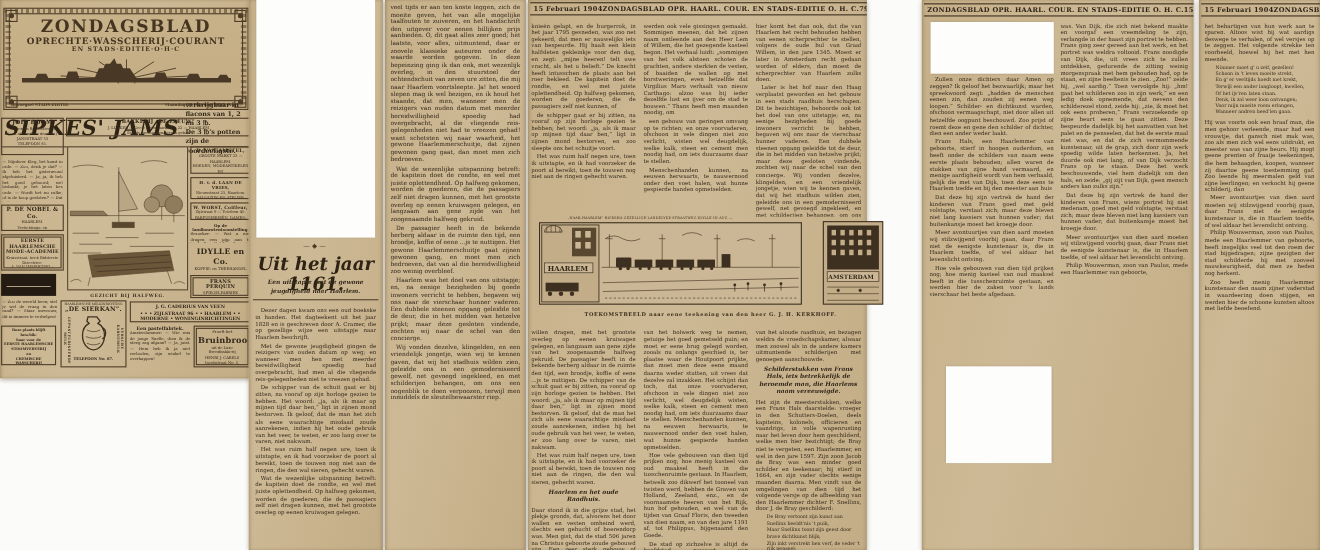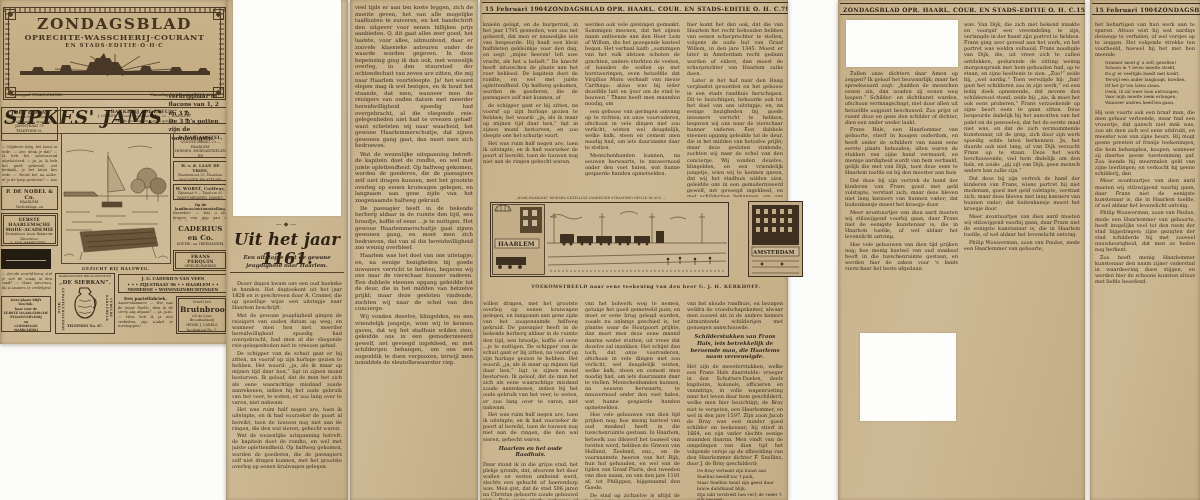--- a/index.html
+++ b/index.html
@@ -182,21 +182,21 @@
       <div class="l">
           <div class="ln">Zijlstraat 9 — Telefoon 45.</div>
           <div class="ln">PARFUMERIEËN, DAMES-KAPPER.</div>
         </div>
     </div>
     <div style="position:absolute;left:173px;top:203px;width:55px;height:18px;overflow:hidden;">
       <div style="font-size:3.6px;font-weight:bold;text-align:center;">Op de landbouwtentoonstelling.</div>
       <div class="tinytxt" style="position:static;">Bezoeker: — Wat u niet dragen een pijp aan te bieden? — Dat kan ik u niet zeggen, ik behoor bij de koeien.</div>
     </div>
     <div class="ad noborder" style="left:173px;top:223px;width:55px;height:24px;">
-      <div class="t" style="font-size:7px;">CADERIUS en Co.</div>
+      <div class="t" style="font-size:7px;">IDYLLE en Co.</div>
       <div class="l">
           <div class="ln">KOFFIE- en THEEHANDEL</div>
           <div class="ln">Zijlstraat 41 • • HAARLEM</div>
         </div>
     </div>
     <div class="ad" style="left:173px;top:250px;width:55px;height:21px;border-style:double;border-width:3px;">
       <div class="t" style="font-size:4.6px;">FRANS PERQUIN</div>
       <div class="l">
           <div class="ln">SPIEGELFABRIEK</div>
           <div class="ln">Kerks-Aparte 15 · Telefoon 813</div>

